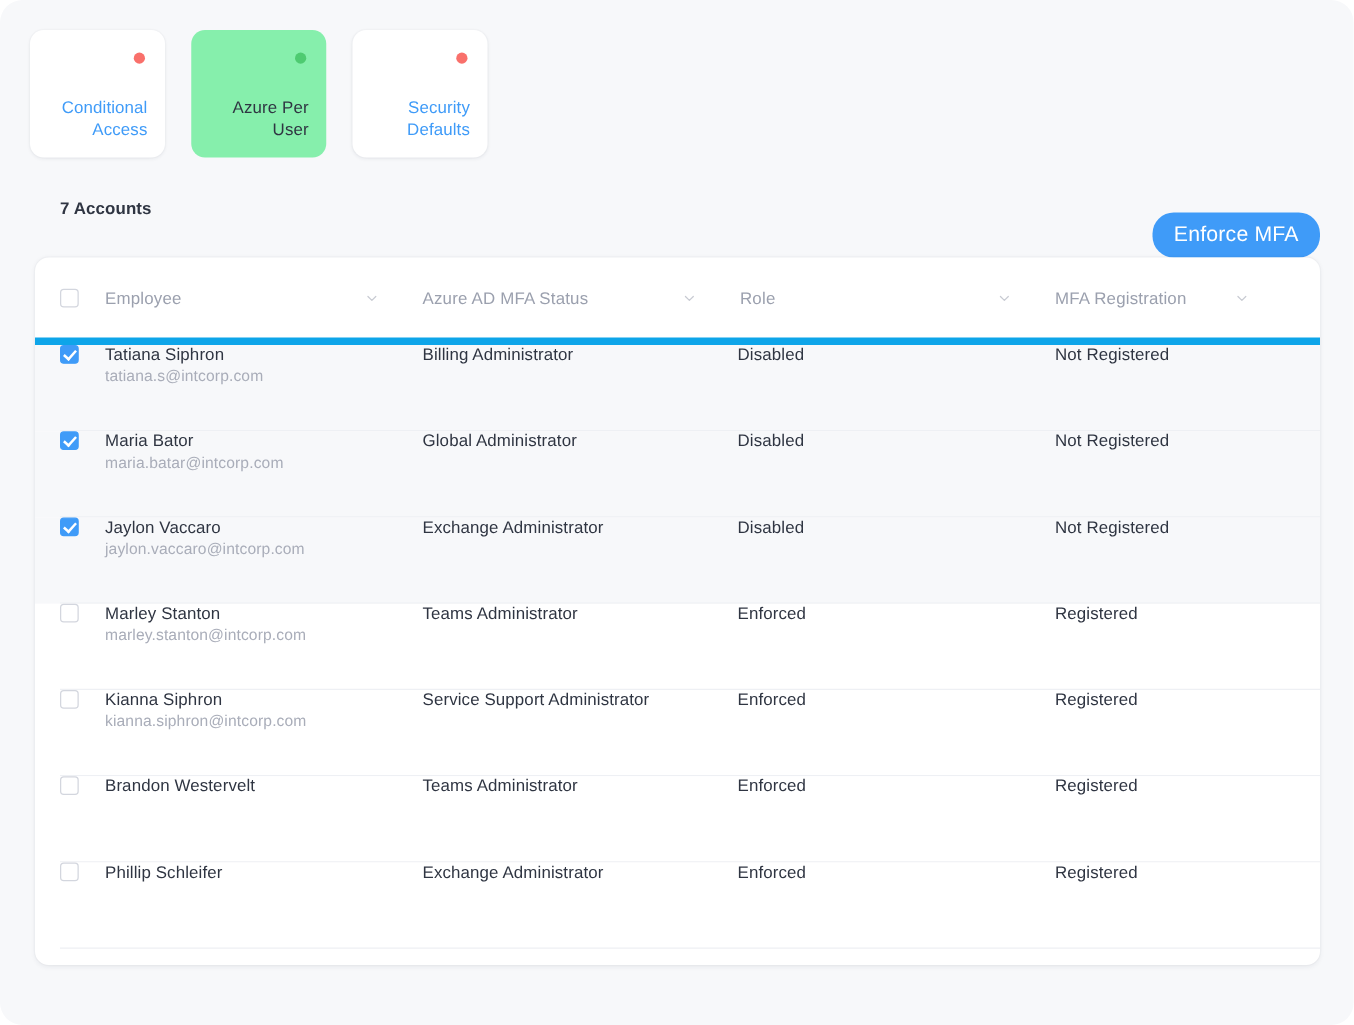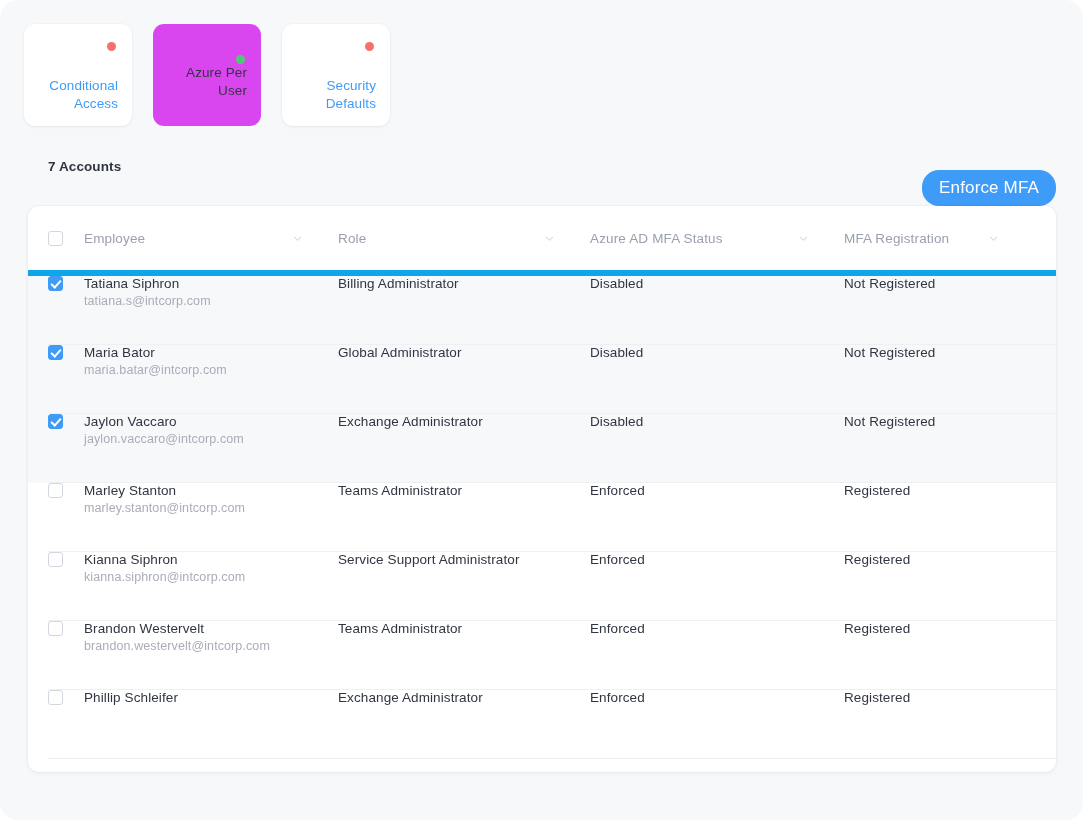--- a/index.html
+++ b/index.html
@@ -38,23 +38,22 @@
     box-shadow: 0 1px 3px rgba(33, 43, 66, 0.07), 0 0 0 1px rgba(33,43,66,0.015);
     padding: 14px 14px 13px 14px;
     display: flex;
     flex-direction: column;
     justify-content: space-between;
     align-items: flex-end;
     cursor: pointer;
   }
 
   .card.is-active {
-    background: #d946ef;
+    background: #86efac;
     box-shadow: none;
-    justify-content: center;
   }
 
   .card-dot {
     width: 9px;
     height: 9px;
     border-radius: 50%;
     margin-right: 2px;
     margin-top: 4px;
     flex: 0 0 auto;
   }
@@ -270,36 +269,36 @@
         <div class="cb" id="select-all-cb"></div>
       </div>
       <div class="th col-employee">
         <span class="th-label">Employee</span>
         <span class="chev">
           <svg viewBox="0 0 10 10" width="9" height="9">
               <path d="M1.5 3.5 L5 7 L8.5 3.5" fill="none" stroke="#9ba0ae" stroke-width="1.1" stroke-linecap="round" stroke-linejoin="round"></path>
             </svg>
         </span>
       </div>
+      <div class="th col-status">
+        <span class="th-label">Azure AD MFA Status</span>
+        <span class="chev">
+          <svg viewBox="0 0 10 10" width="9" height="9">
+              <path d="M1.5 3.5 L5 7 L8.5 3.5" fill="none" stroke="#9ba0ae" stroke-width="1.1" stroke-linecap="round" stroke-linejoin="round"></path>
+            </svg>
+        </span>
+      </div>
       <div class="th col-role">
         <span class="th-label">Role</span>
         <span class="chev">
           <svg viewBox="0 0 10 10" width="9" height="9">
               <path d="M1.5 3.5 L5 7 L8.5 3.5" fill="none" stroke="#9ba0ae" stroke-width="1.1" stroke-linecap="round" stroke-linejoin="round"></path>
             </svg>
         </span>
       </div>
-      <div class="th col-status">
-        <span class="th-label">Azure AD MFA Status</span>
-        <span class="chev">
-          <svg viewBox="0 0 10 10" width="9" height="9">
-              <path d="M1.5 3.5 L5 7 L8.5 3.5" fill="none" stroke="#9ba0ae" stroke-width="1.1" stroke-linecap="round" stroke-linejoin="round"></path>
-            </svg>
-        </span>
-      </div>
       <div class="th col-reg">
         <span class="th-label">MFA Registration</span>
         <span class="chev">
           <svg viewBox="0 0 10 10" width="9" height="9">
               <path d="M1.5 3.5 L5 7 L8.5 3.5" fill="none" stroke="#9ba0ae" stroke-width="1.1" stroke-linecap="round" stroke-linejoin="round"></path>
             </svg>
         </span>
       </div>
     </div>
 
@@ -363,21 +362,20 @@
           <div class="col-role cell-text">Service Support Administrator</div>
           <div class="col-status cell-text">Enforced</div>
           <div class="col-reg cell-text">Registered</div>
         </div>
         <div class="row">
           <div class="cb-cell">
             <div class="cb"></div>
           </div>
           <div class="col-employee">
             <div class="emp-name">Brandon Westervelt</div>
-            <div class="emp-email">brandon.westervelt@intcorp.com</div>
           </div>
           <div class="col-role cell-text">Teams Administrator</div>
           <div class="col-status cell-text">Enforced</div>
           <div class="col-reg cell-text">Registered</div>
         </div>
         <div class="row">
           <div class="cb-cell">
             <div class="cb"></div>
           </div>
           <div class="col-employee">

